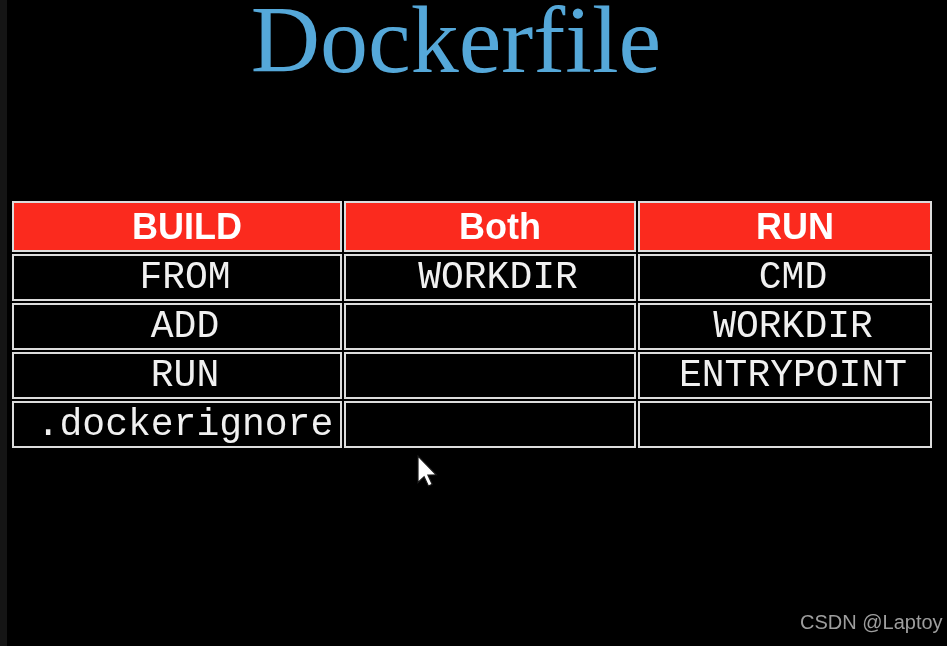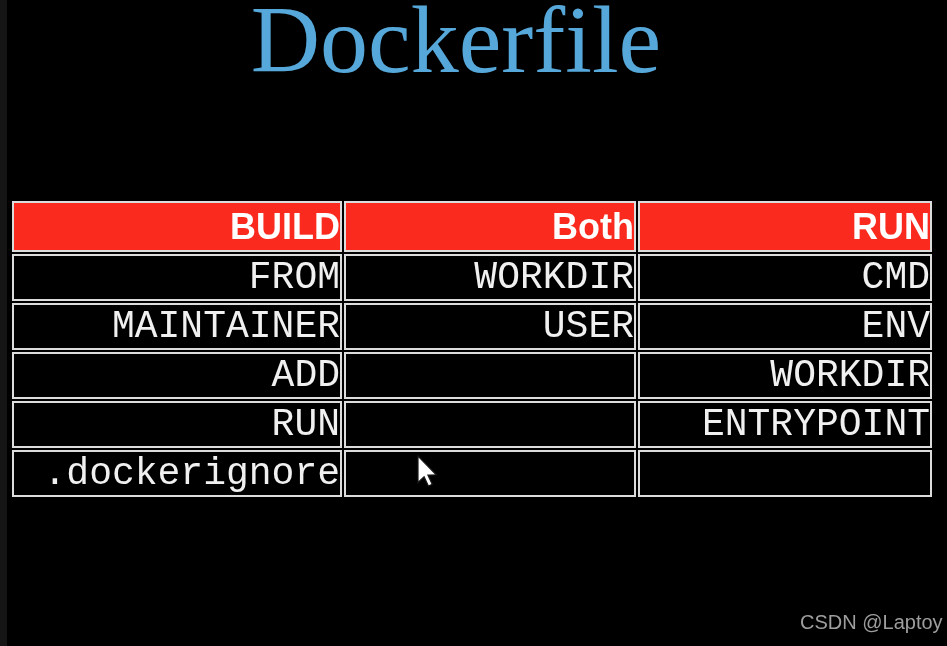--- a/index.html
+++ b/index.html
@@ -44,21 +44,21 @@
     width: 916px;
     table-layout: fixed;
     border-collapse: separate;
     border-spacing: 2px;
     background: #000;
   }
   table.dockerfile-table th,
   table.dockerfile-table td {
     border: 2px solid var(--border-color);
     vertical-align: middle;
-    text-align: right;
+    text-align: center;
     overflow: hidden;
     white-space: nowrap;
   }
   table.dockerfile-table th {
     height: 51px;
     background: var(--accent-red);
     color: var(--header-text);
     font-family: "Liberation Sans", sans-serif;
     font-weight: bold;
     font-size: 36px;
@@ -110,25 +110,20 @@
         <th>RUN</th>
       </tr>
   </thead>
   <tbody>
       <tr>
         <td>FROM</td>
         <td>WORKDIR</td>
         <td>CMD</td>
       </tr>
       <tr>
-        <td>MAINTAINER</td>
-        <td>USER</td>
-        <td>ENV</td>
-      </tr>
-      <tr>
         <td>ADD</td>
         <td></td>
         <td>WORKDIR</td>
       </tr>
       <tr>
         <td>RUN</td>
         <td></td>
         <td>ENTRYPOINT</td>
       </tr>
       <tr>

